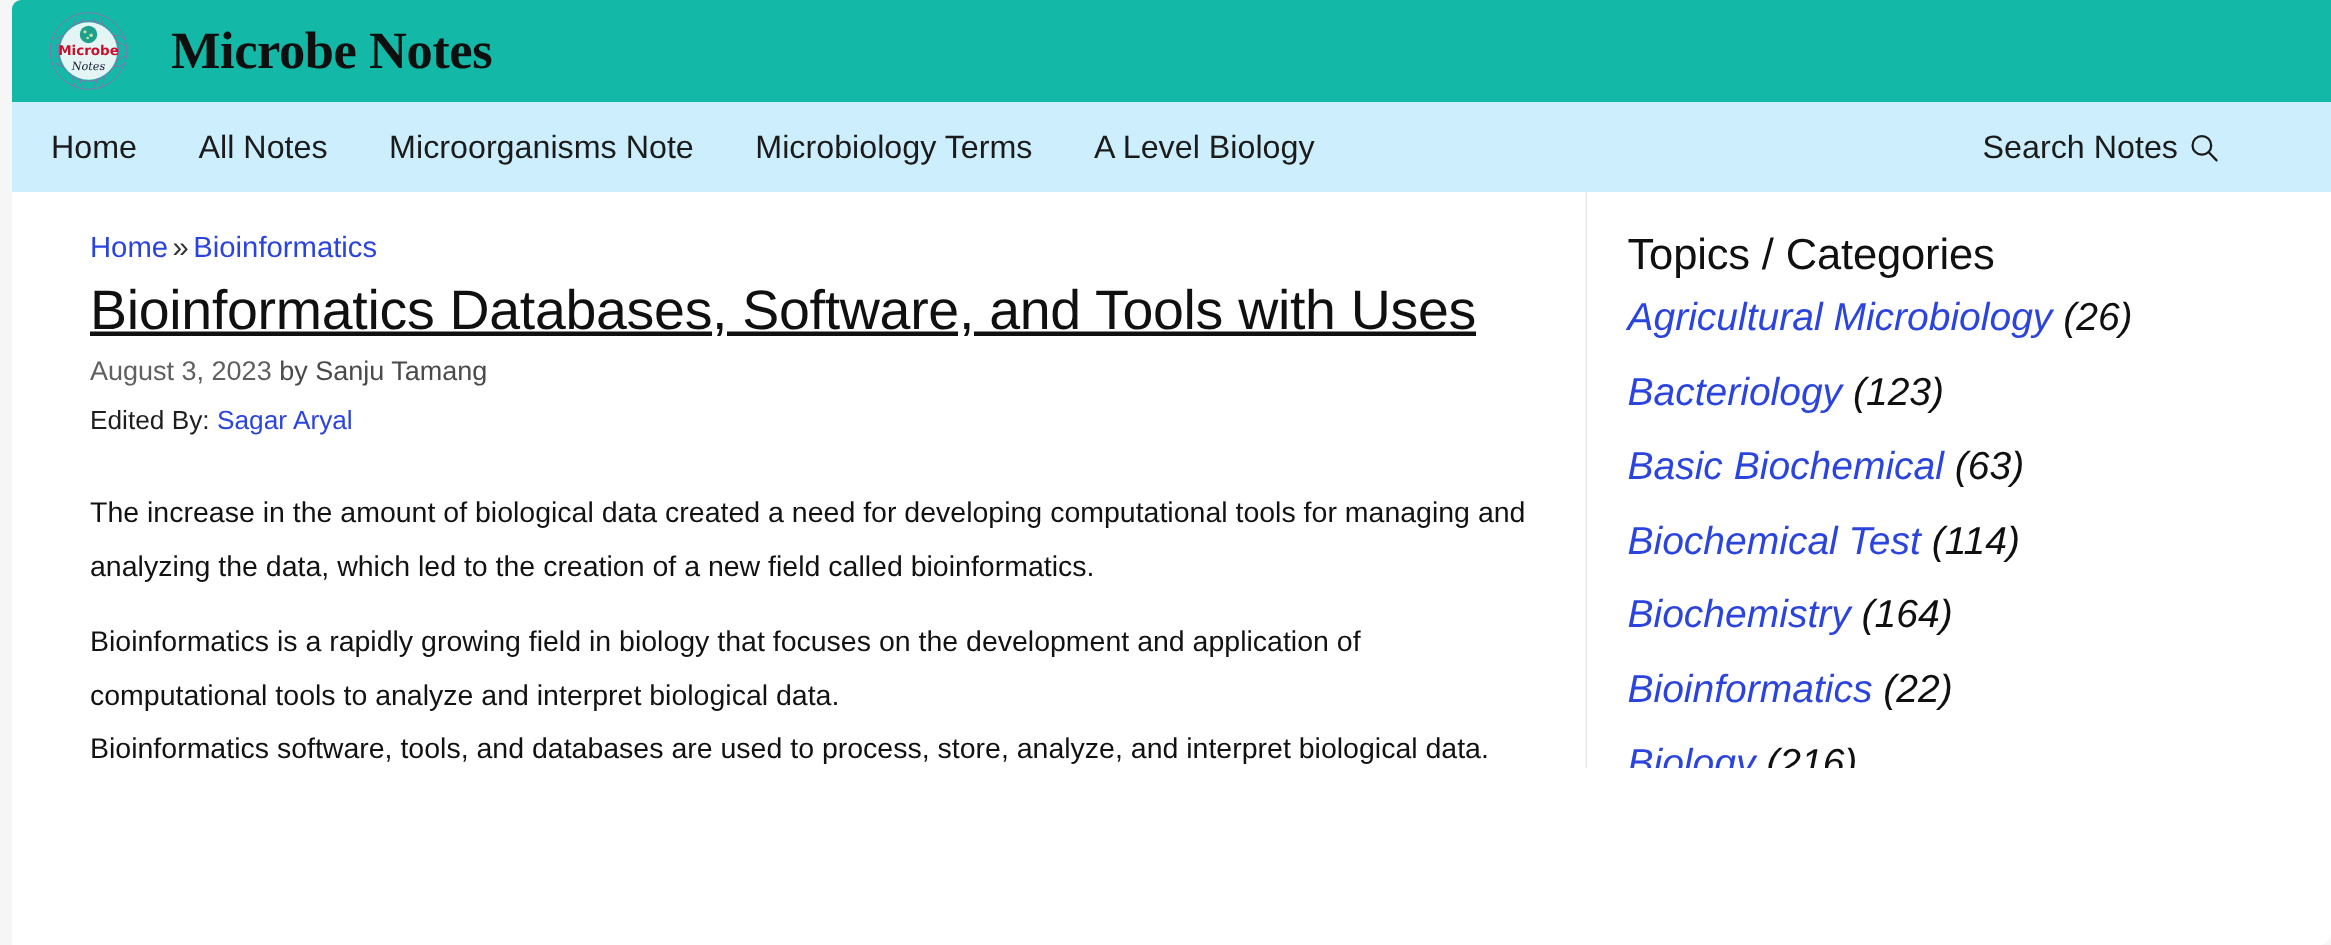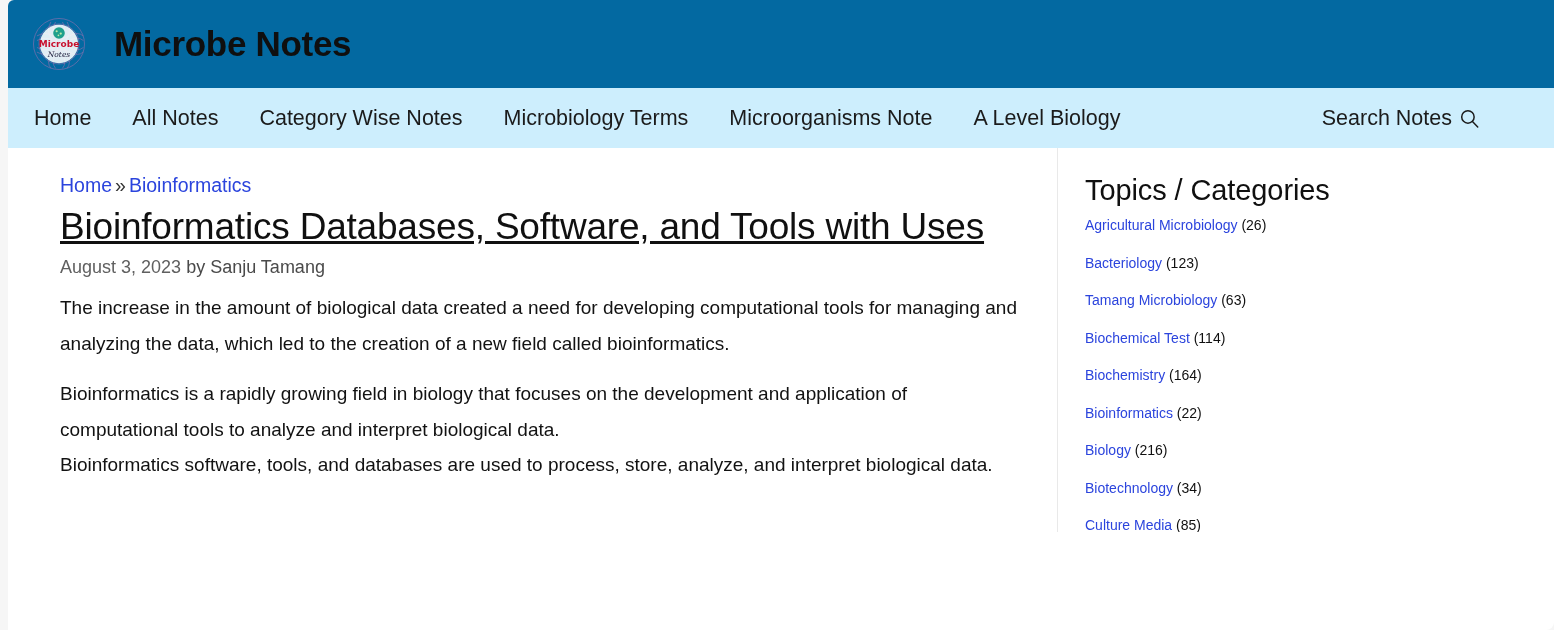--- a/index.html
+++ b/index.html
@@ -22,36 +22,36 @@
     width: 1546px;
     height: 630px;
     background: #ffffff;
     overflow: hidden;
     border-top-left-radius: 6px;
     border-bottom-right-radius: 8px;
   }
 
   
   .masthead {
-    height: 88px;
-    background: #0369a1;
+    height: 68px;
+    background: #14b8a6;
     display: flex;
     align-items: center;
     padding-left: 22px;
     box-sizing: border-box;
   }
   .logo-wrap {
     width: 58px;
     height: 58px;
     position: relative;
     flex: 0 0 auto;
   }
   .logo-svg { display:block; width:58px; height:58px; }
   .site-title {
-    font-family: Liberation Sans, sans-serif;
+    font-family: Liberation Serif, serif;
     font-size: 35px;
     font-weight: bold;
     color: #0f0f0f;
     letter-spacing: -0.3px;
     margin-left: 26px;
     white-space: nowrap;
   }
 
   
   .navbar {
@@ -156,25 +156,26 @@
 
   
   .side-title {
     font-size: 29px;
     color: #101010;
     font-weight: normal;
     margin: 0 0 11px 0;
     letter-spacing: -0.1px;
   }
   .cat-item {
-    font-size: 14px;
+    font-size: 26px;
     line-height: 1.0;
     margin-bottom: 23.5px;
     color: #101010;
     white-space: nowrap;
+    font-style: italic;
   }
   .cat-item a {
     color: #2b44dd;
     text-decoration: none;
     cursor: pointer;
   }
   .cat-count { color: #101010; }
 </style>
 </head>
 <body>
@@ -205,23 +206,22 @@
         <text x="50" y="72" text-anchor="middle" font-family="DejaVu Serif, serif" font-size="13" font-style="italic" fill="#1b1b3a">Notes</text>
       </svg>
     </div>
     <div class="site-title">Microbe Notes</div>
   </header>
 
   <nav class="navbar">
     <div class="nav-items">
       <span class="nav-item">Home</span>
       <span class="nav-item">All Notes</span>
-      <span class="nav-item">Category Wise Notes</span>
+      <span class="nav-item">Microorganisms Note</span>
       <span class="nav-item">Microbiology Terms</span>
-      <span class="nav-item">Microorganisms Note</span>
       <span class="nav-item">A Level Biology</span>
     </div>
     <div class="nav-spacer"></div>
     <div class="nav-search">
       <span>Search Notes</span>
       <svg class="search-ico" viewBox="0 0 24 24">
         <circle cx="10.2" cy="10.2" r="7.1" fill="none" stroke="#1b1b1b" stroke-width="1.7"></circle>
         <line x1="15.4" y1="15.4" x2="21.4" y2="21.6" stroke="#1b1b1b" stroke-width="1.7" stroke-linecap="round"></line>
       </svg>
     </div>
@@ -236,40 +236,44 @@
       </div>
 
       <h1 class="post-title">Bioinformatics Databases, Software, and Tools with Uses</h1>
 
       <div class="post-meta">
         <span>August 3, 2023</span>
         <span class="byline">by</span>
         <span class="byline">Sanju Tamang</span>
       </div>
 
+      <div class="edited-by">
+        <span>Edited By:</span>
+        <a>Sagar Aryal</a>
+      </div>
 
       <p class="body-p">The increase in the amount of biological data created a need for developing computational tools for managing and analyzing the data, which led to the creation of a new field called bioinformatics.</p>
       <p class="body-p tight">Bioinformatics is a rapidly growing field in biology that focuses on the development and application of computational tools to analyze and interpret biological data.</p>
       <p class="body-p tight">Bioinformatics software, tools, and databases are used to process, store, analyze, and interpret biological data.</p>
 
     </main>
 
     <aside class="side-col">
       <h2 class="side-title">Topics / Categories</h2>
 
       <div class="cat-item">
         <a>Agricultural Microbiology</a>
         <span class="cat-count">(26)</span>
       </div>
       <div class="cat-item">
         <a>Bacteriology</a>
         <span class="cat-count">(123)</span>
       </div>
       <div class="cat-item">
-        <a>Tamang Microbiology</a>
+        <a>Basic Biochemical</a>
         <span class="cat-count">(63)</span>
       </div>
       <div class="cat-item">
         <a>Biochemical Test</a>
         <span class="cat-count">(114)</span>
       </div>
       <div class="cat-item">
         <a>Biochemistry</a>
         <span class="cat-count">(164)</span>
       </div>

